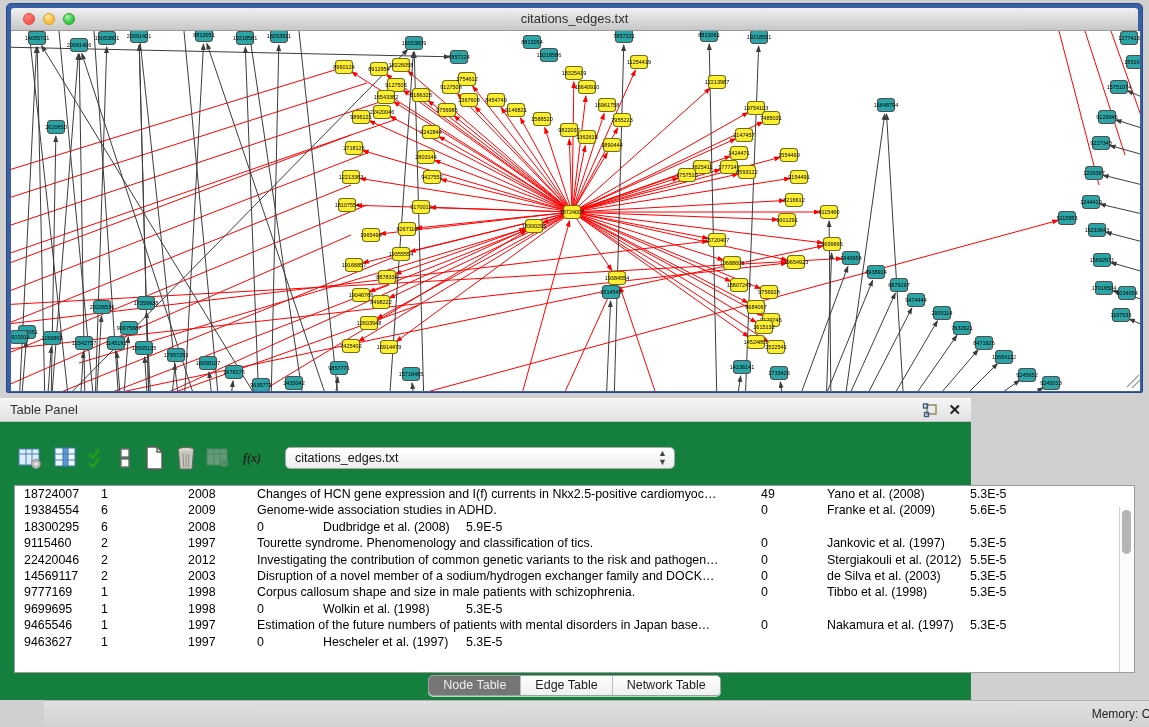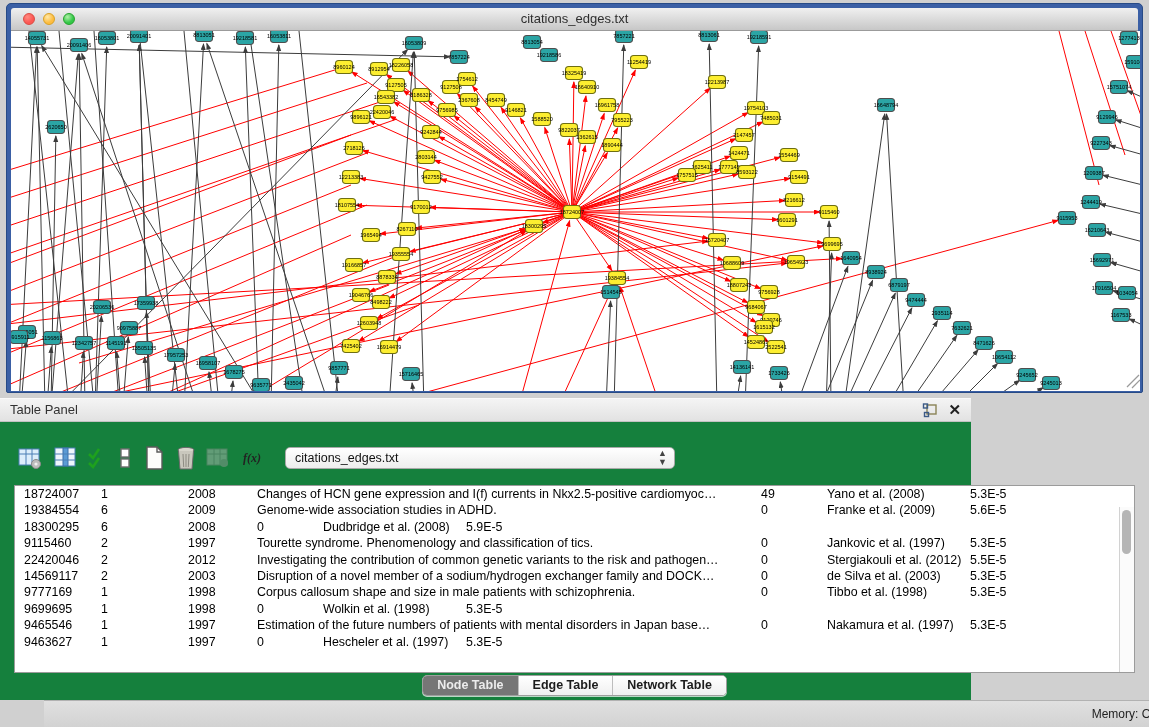--- a/index.html
+++ b/index.html
@@ -50,21 +50,21 @@
   .c0{width:80px}.c1{width:87px}.c2{width:69px}.c3{width:504px}.c4{width:66px}.c5{width:143px}.c6{width:134px}
   .hfill{flex:1;background:#fff;border-right:none;}
   .tbody .row{display:flex;height:16.4px;line-height:16.5px;font-size:12.4px;color:#000;}
   .cell{box-sizing:border-box;overflow:hidden;white-space:nowrap;padding-left:6px;}
   .cell.c0{padding-left:9px;}
   .vscroll{position:absolute;right:0;top:21px;bottom:0;width:14px;background:#fbfbfb;border-left:1px solid #d2d2d2;}
   .vthumb{position:absolute;left:2px;top:3px;width:9px;height:44px;background:#b5b5b5;border-radius:5px;}
 
   .tabs{position:absolute;left:0;top:277px;width:1149px;display:flex;justify-content:center;}
   .seg{display:flex;border:1px solid #9e9e9e;border-radius:5px;overflow:hidden;height:19px;
-      background:#fdfdfd;box-shadow:0 1px 0 rgba(255,255,255,.7);font-weight:bold;}
+      background:#fdfdfd;box-shadow:0 1px 0 rgba(255,255,255,.7);}
   .seg-btn{font-size:12.5px;color:#1c1c1c;line-height:19px;padding:0 14px;border-right:1px solid #bdbdbd;
       background:linear-gradient(#ffffff,#f0f0f0);}
   .seg-btn:last-child{border-right:none;}
   .seg-btn.sel{background:#767676;color:#ececec;}
 
   
   .status-bar{position:absolute;left:0;top:700px;width:1149px;height:27px;
       background:linear-gradient(#e0e0e0,#d2d2d2);border-top:1px solid #b2b2b2;margin-left:44px;}
   .memory{position:absolute;right:34px;top:6px;font-size:12px;color:#222;}
   .mem-dot{position:absolute;right:12px;top:5px;width:14px;height:14px;border-radius:50%;

